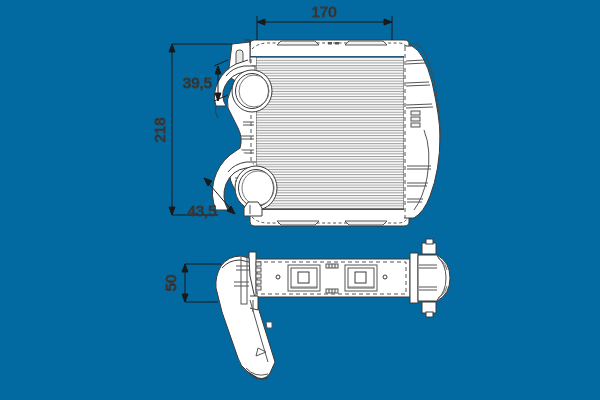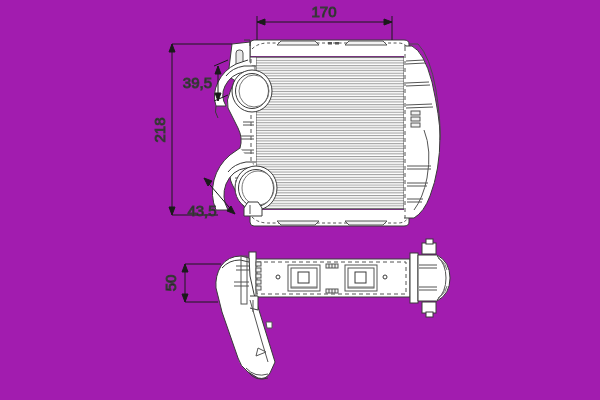--- a/index.html
+++ b/index.html
@@ -1,18 +1,18 @@
 <!DOCTYPE html>
 <html><head>
 <meta charset="utf-8">
 <style>
   html,body{margin:0;padding:0;background:#ffffff;}
   body{width:600px;height:400px;overflow:hidden;
        font-family:"Liberation Sans",sans-serif;}
-  #stage{position:relative;width:600px;height:400px;background:#a21caf;}
+  #stage{position:relative;width:600px;height:400px;background:#0369a1;}
   svg#drawing{position:absolute;left:0;top:0;width:600px;height:400px;display:block;}
   .dimtext{font-family:"Liberation Sans",sans-serif;font-size:15px;fill:#1a1a1a;}
 </style>
 </head>
 <body>
 
 <div id="stage">
 
   <svg id="drawing" viewBox="0 0 600 400">
 

